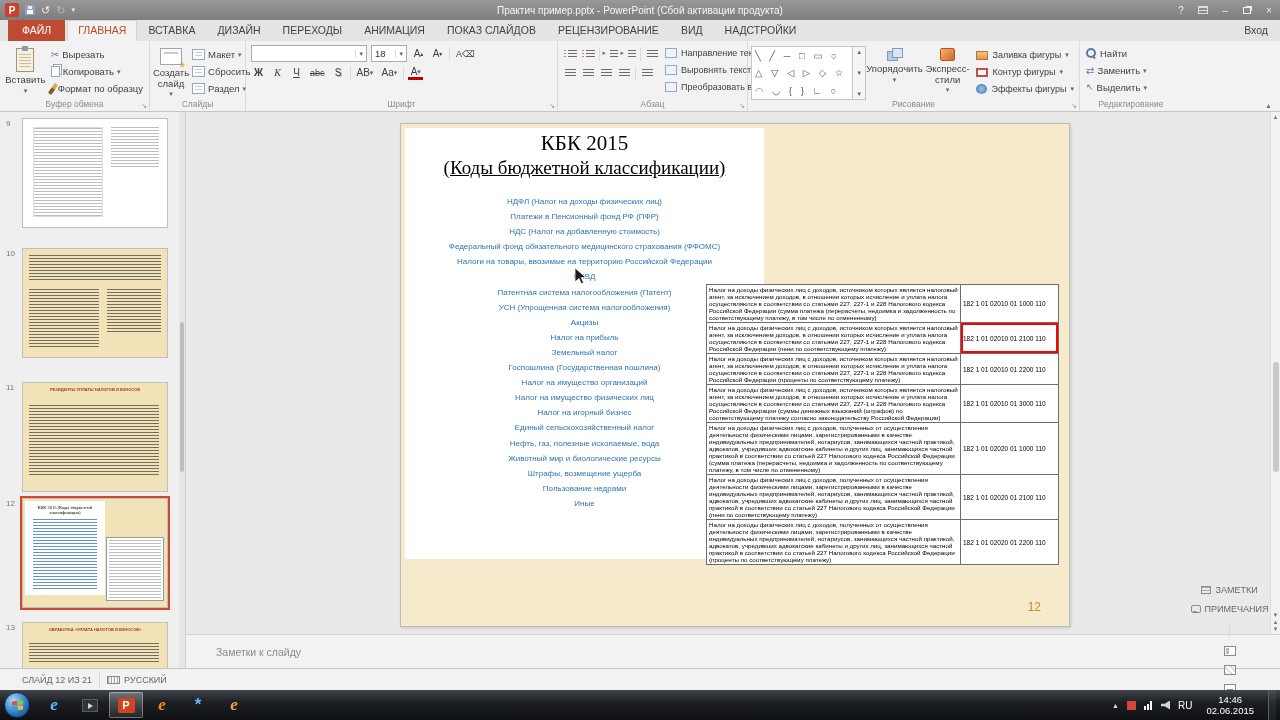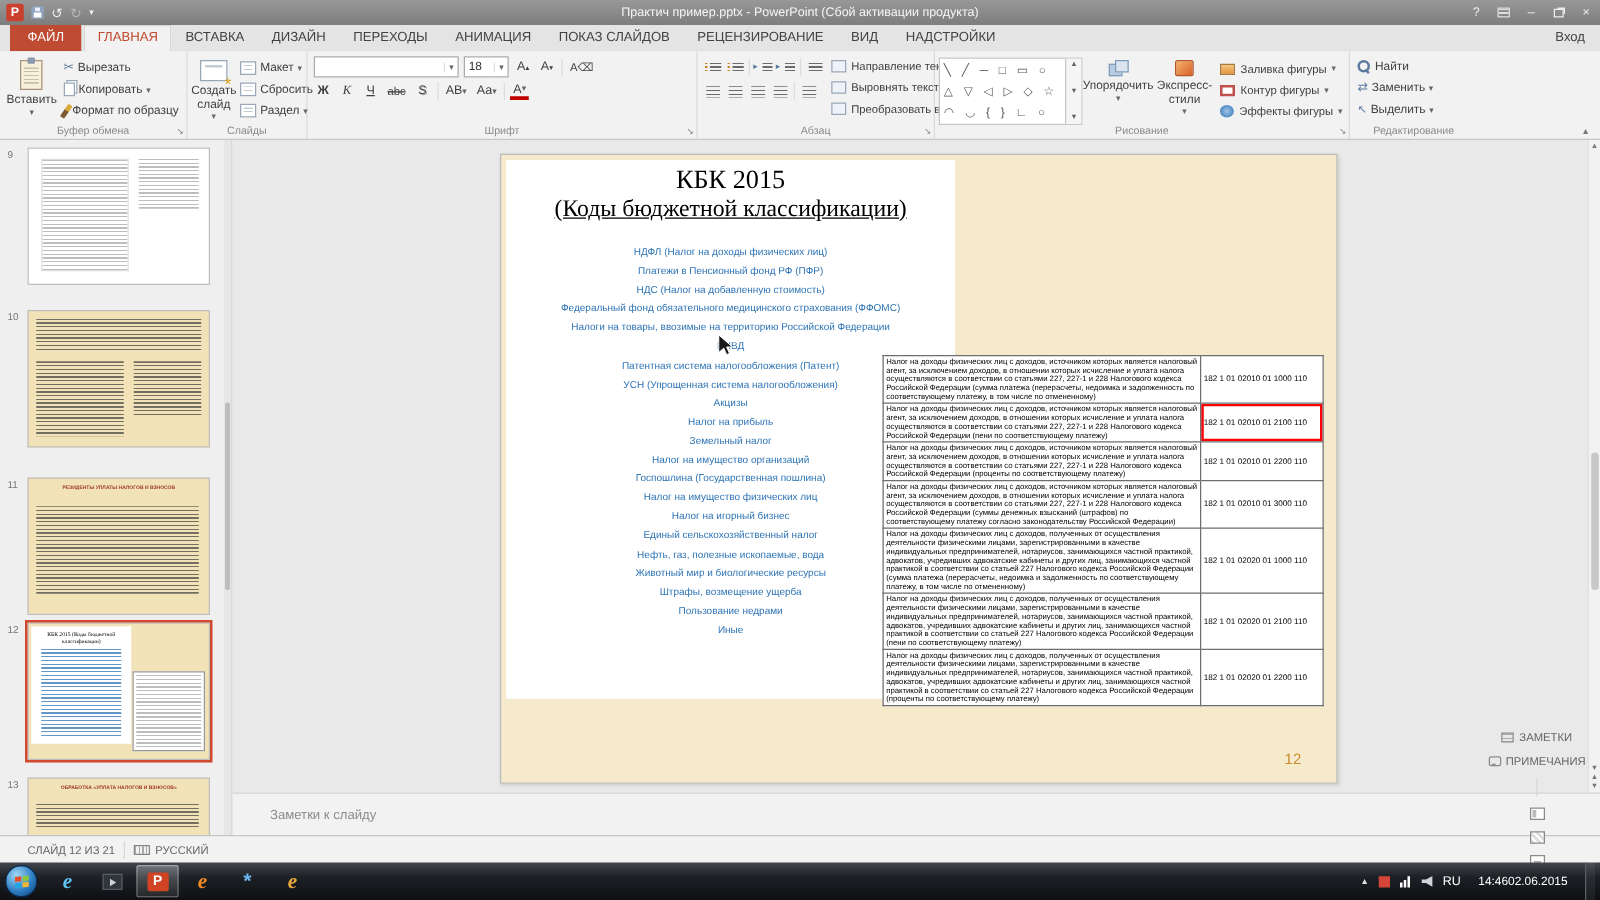--- a/index.html
+++ b/index.html
@@ -173,21 +173,21 @@
 .g-eo{color:#F08A24;font-family:"Liberation Serif",serif;font-style:italic;font-weight:bold;font-size:17px;}
 .g-blue{color:#6FB7F0;font-size:17px;font-weight:bold;}
 .g-eo2{color:#E8A93C;font-family:"Liberation Serif",serif;font-style:italic;font-weight:bold;font-size:17px;}
 #tray{margin-left:auto;display:flex;align-items:center;gap:8px;color:#fff;padding-right:4px;height:100%;}
 .trayarrow{font-size:7px;color:#ddd;}
 .ticon{width:9px;height:9px;}
 .t-flag{background:#d6453a;}
 .t-net{background:linear-gradient(to top,#fff 0 100%) left bottom/2px 4px no-repeat,linear-gradient(to top,#fff 0 100%) 3px bottom/2px 6px no-repeat,linear-gradient(to top,#fff 0 100%) 6px bottom/2px 9px no-repeat;}
 .t-vol{background:#cfd4da;clip-path:polygon(0 35%,40% 35%,100% 0,100% 100%,40% 65%,0 65%);}
 #traylang{font-size:10px;}
-#clock{display:flex;align-items:center;justify-content:center;font-size:9.5px;line-height:11px;padding:0 6px;}
+#clock{display:flex;flex-direction:column;align-items:center;justify-content:center;font-size:9.5px;line-height:11px;padding:0 6px;}
 #showdesk{width:8px;height:100%;border-left:1px solid #5a5f66;background:rgba(255,255,255,.06);}
 </style>
 </head>
 <body>
 
 <div id="titlebar">
   <span id="wintitle">Практич пример.pptx - PowerPoint (Сбой активации продукта)</span>
   <div class="qat">
     <span class="pp-appicon">P</span>
     <span class="qbtn">
@@ -544,23 +544,23 @@
         <a class="slide-link">Патентная система налогообложения (Патент)</a>
 
         <a class="slide-link">УСН (Упрощенная система налогообложения)</a>
 
         <a class="slide-link">Акцизы</a>
 
         <a class="slide-link">Налог на прибыль</a>
 
         <a class="slide-link">Земельный налог</a>
 
+        <a class="slide-link">Госпошлина (Государственная пошлина)</a>
+
         <a class="slide-link">Налог на имущество организаций</a>
-
-        <a class="slide-link">Госпошлина (Государственная пошлина)</a>
 
         <a class="slide-link">Налог на имущество физических лиц</a>
 
         <a class="slide-link">Налог на игорный бизнес</a>
 
         <a class="slide-link">Единый сельскохозяйственный налог</a>
 
         <a class="slide-link">Нефть, газ, полезные ископаемые, вода</a>
 
         <a class="slide-link">Животный мир и биологические ресурсы</a>

